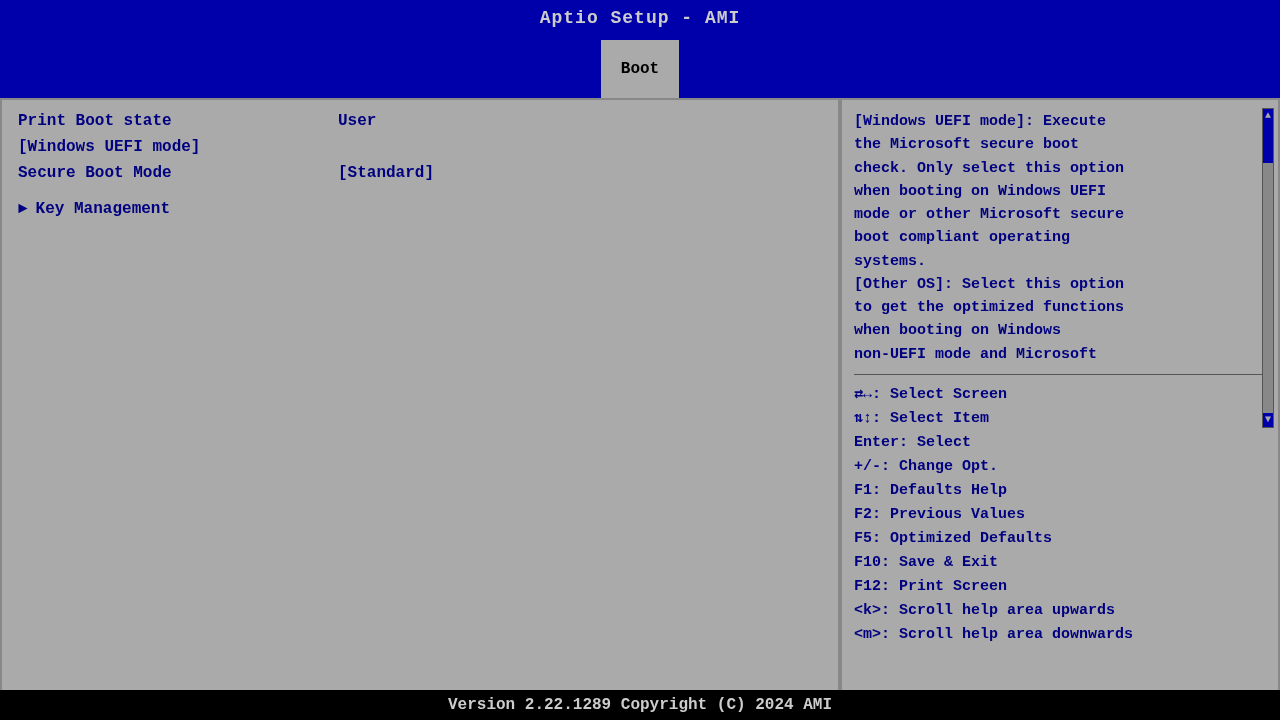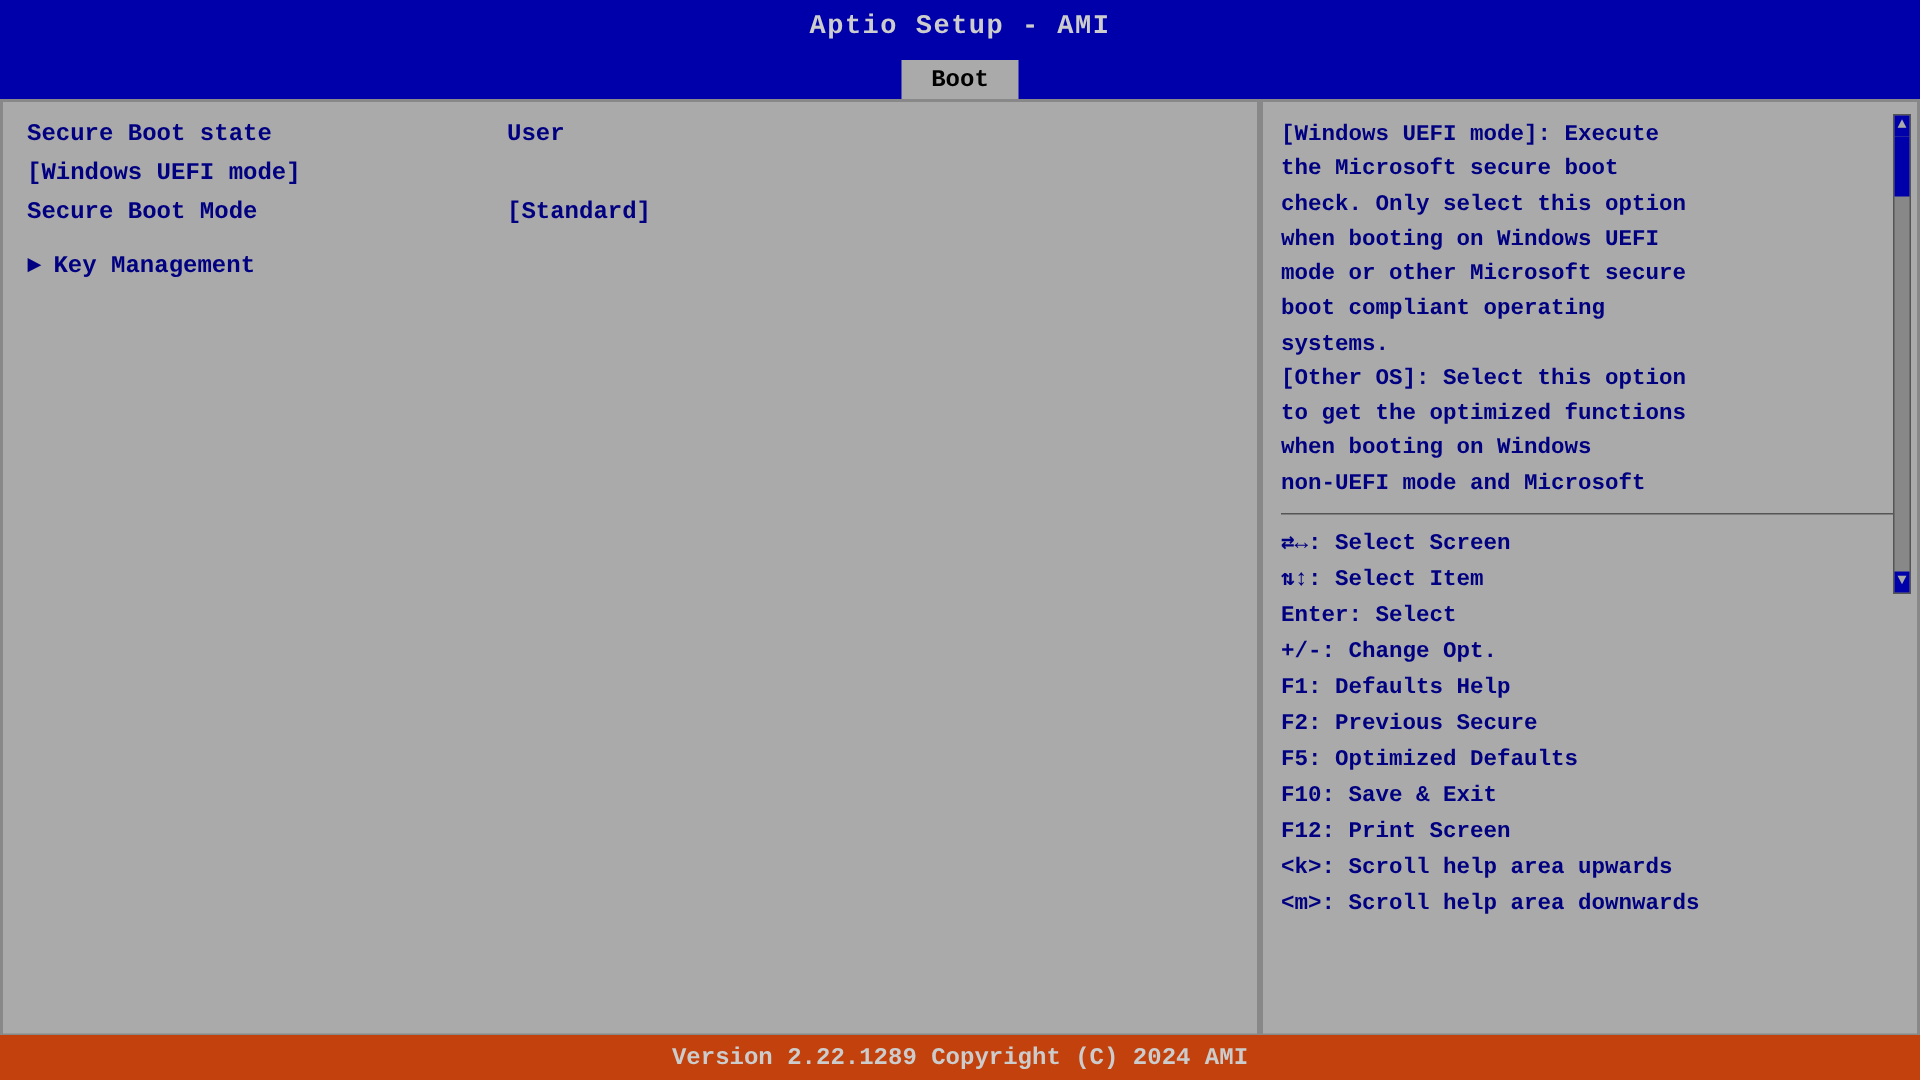--- a/index.html
+++ b/index.html
@@ -26,21 +26,21 @@
     }
 
     #tab-bar {
       display: flex;
       justify-content: center;
       background-color: #0000AA;
       padding: 4px 0 0 0;
     }
 
     .tab {
-      padding: 4px 20px;
+      padding: 20px 20px;
       font-size: 16px;
       color: #CCCCCC;
       cursor: pointer;
     }
 
     .tab.active {
       background-color: #AAAAAA;
       color: #000000;
     }
 
@@ -141,21 +141,21 @@
     }
 
     #keybindings {
       margin-top: 6px;
       font-size: 15px;
       color: #000080;
       line-height: 1.6;
     }
 
     #footer {
-      background-color: #c2410c;
+      background-color: #000000;
       color: #CCCCCC;
       text-align: center;
       padding: 6px 0;
       font-size: 16px;
       position: absolute;
       bottom: 0;
       width: 100%;
     }
 
     .divider-line {
@@ -175,21 +175,21 @@
   <div class="tab active">
     <span>Boot</span>
   </div>
 </div>
 
 <div id="main-area">
 
   <div id="left-panel">
 
     <div class="left-item">
-      <span class="label">Secure Boot state</span>
+      <span class="label">Print Boot state</span>
       <span class="value">User</span>
     </div>
 
     <div style="margin-top:8px;" class="left-item">
       <span class="value">[Windows UEFI mode]</span>
     </div>
 
     <div class="left-item">
       <span class="label">Secure Boot Mode</span>
       <span class="value">[Standard]</span>
@@ -225,21 +225,21 @@
     </div>
 
     <hr class="divider-line">
 
     <div id="keybindings">
       <div>⇄↔:  Select Screen</div>
       <div>⇅↕:  Select Item</div>
       <div>Enter: Select</div>
       <div>+/-:   Change Opt.</div>
       <div>F1:    Defaults Help</div>
-      <div>F2:    Previous Secure</div>
+      <div>F2:    Previous Values</div>
       <div>F5:    Optimized Defaults</div>
       <div>F10:   Save &amp; Exit</div>
       <div>F12:   Print Screen</div>
       <div>&lt;k&gt;:   Scroll help area upwards</div>
       <div>&lt;m&gt;:   Scroll help area downwards</div>
     </div>
 
   </div>
 
 </div>

